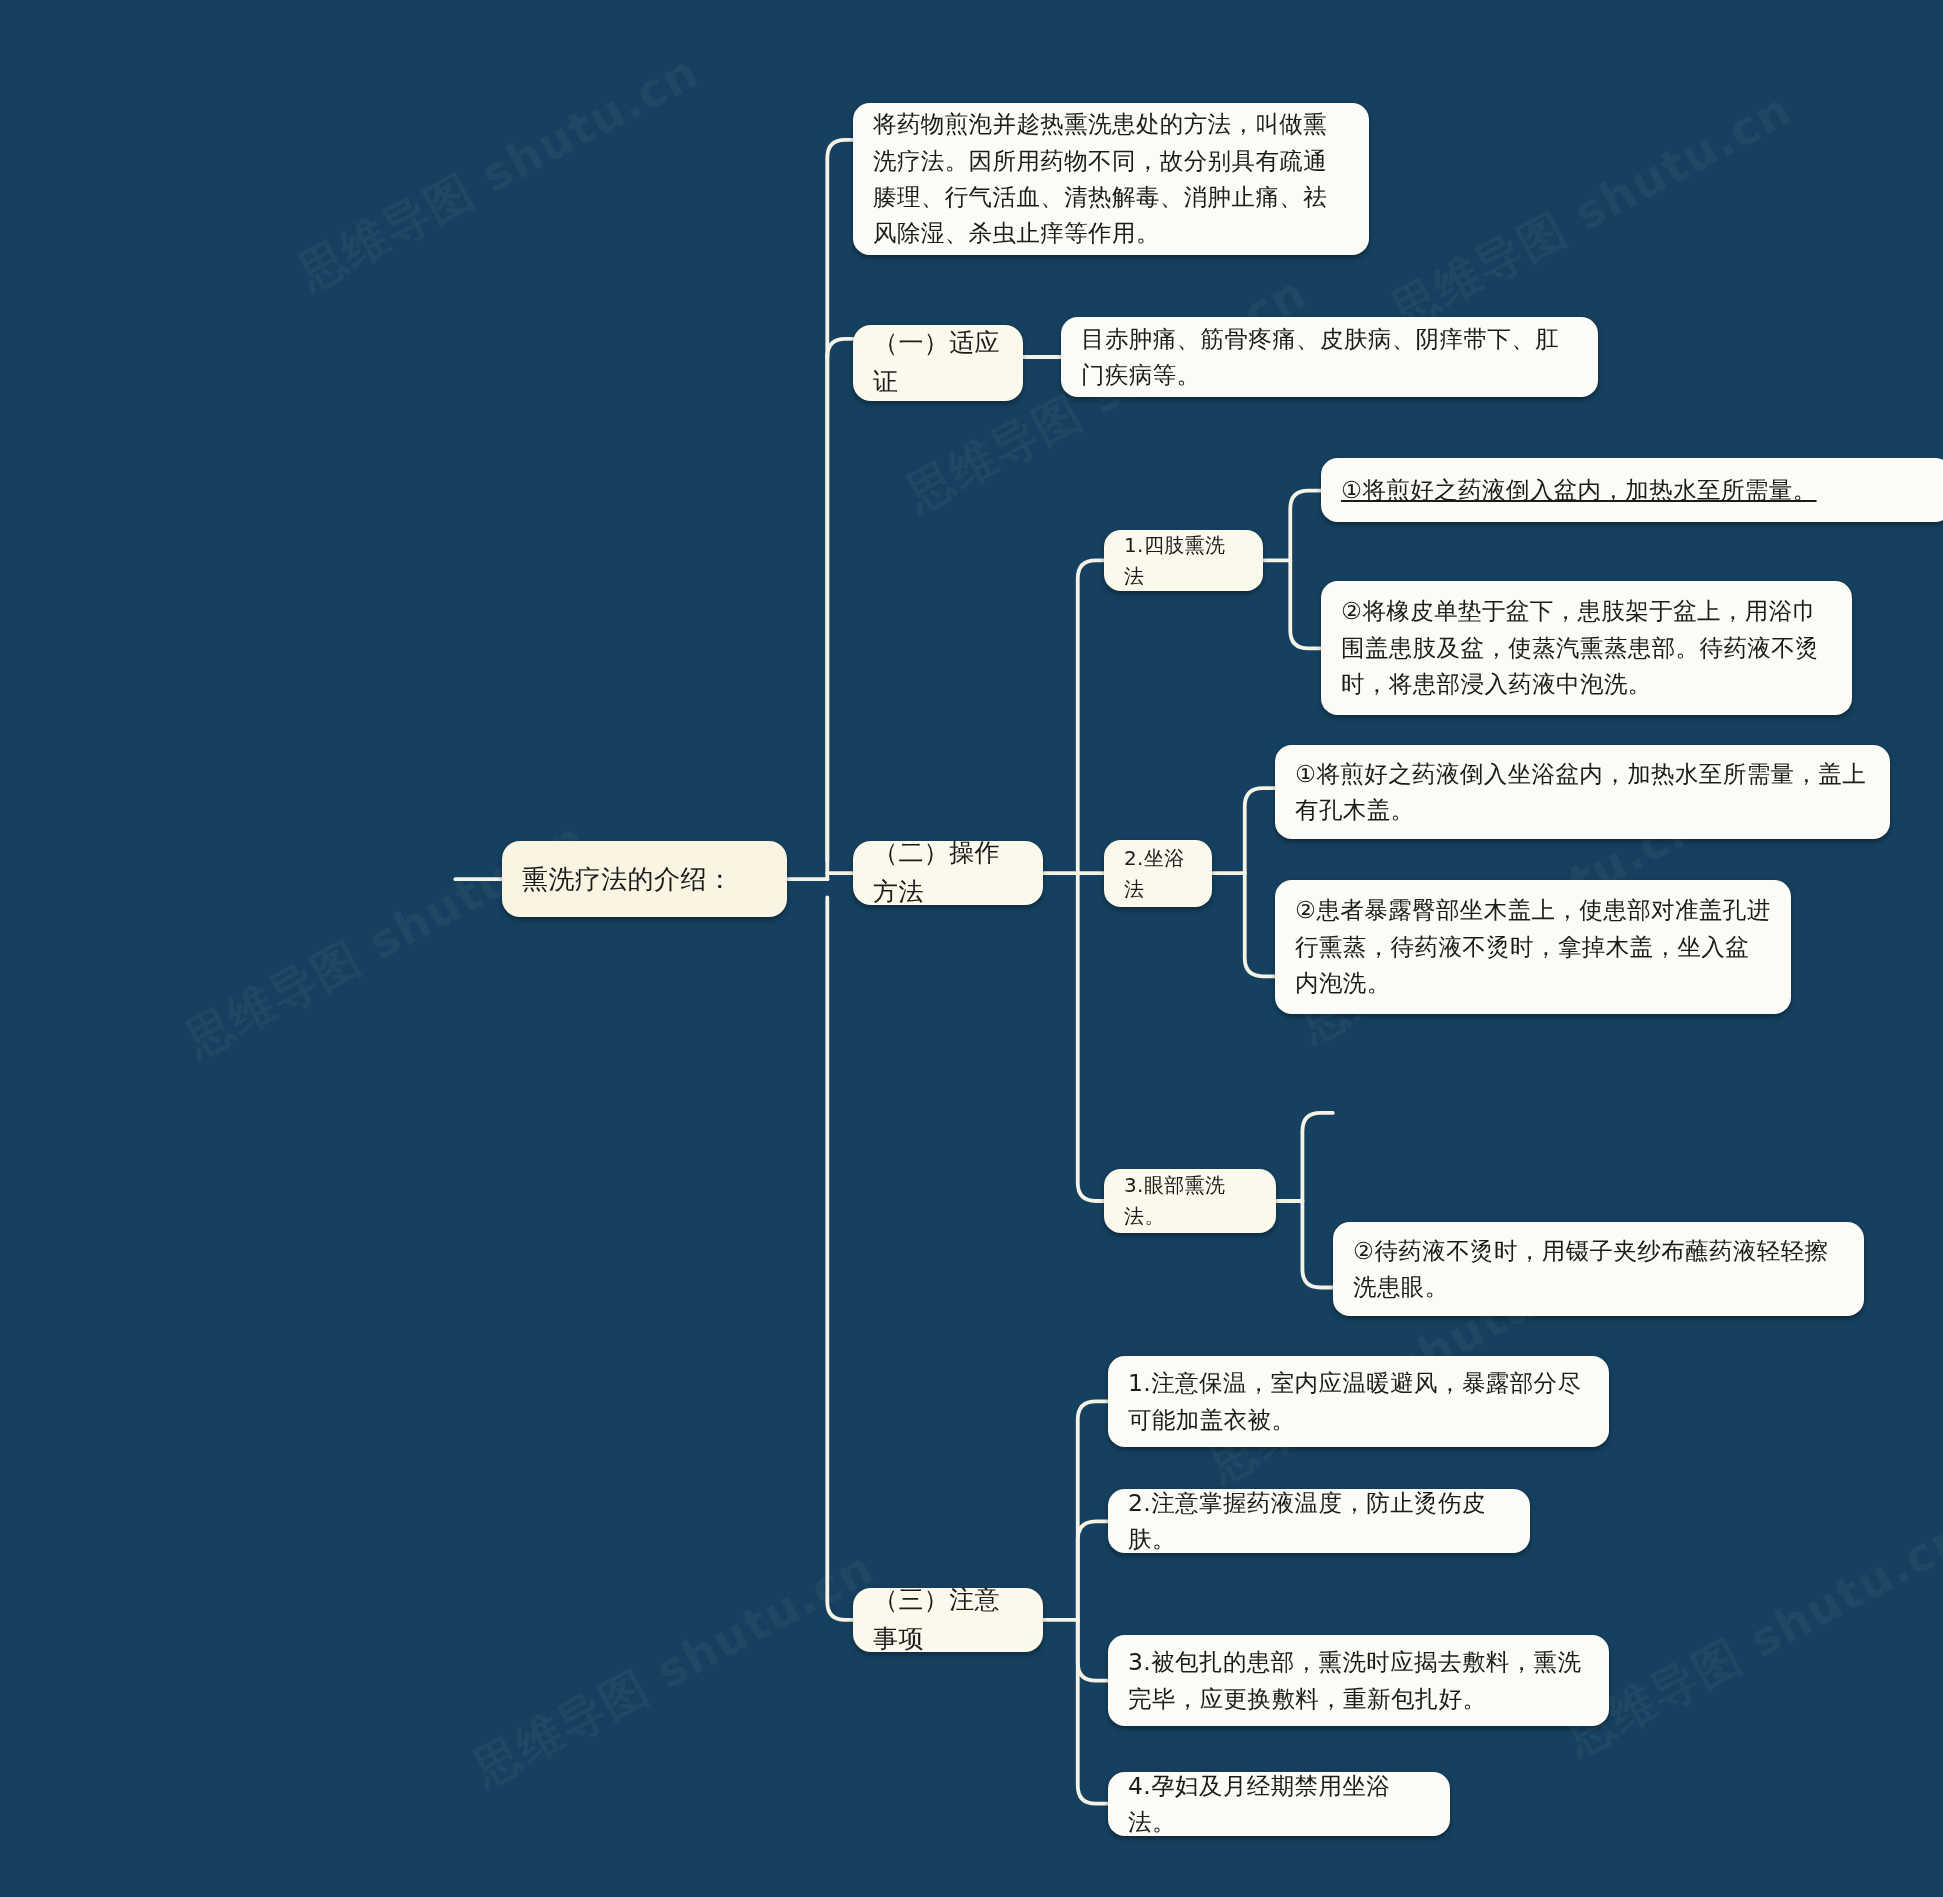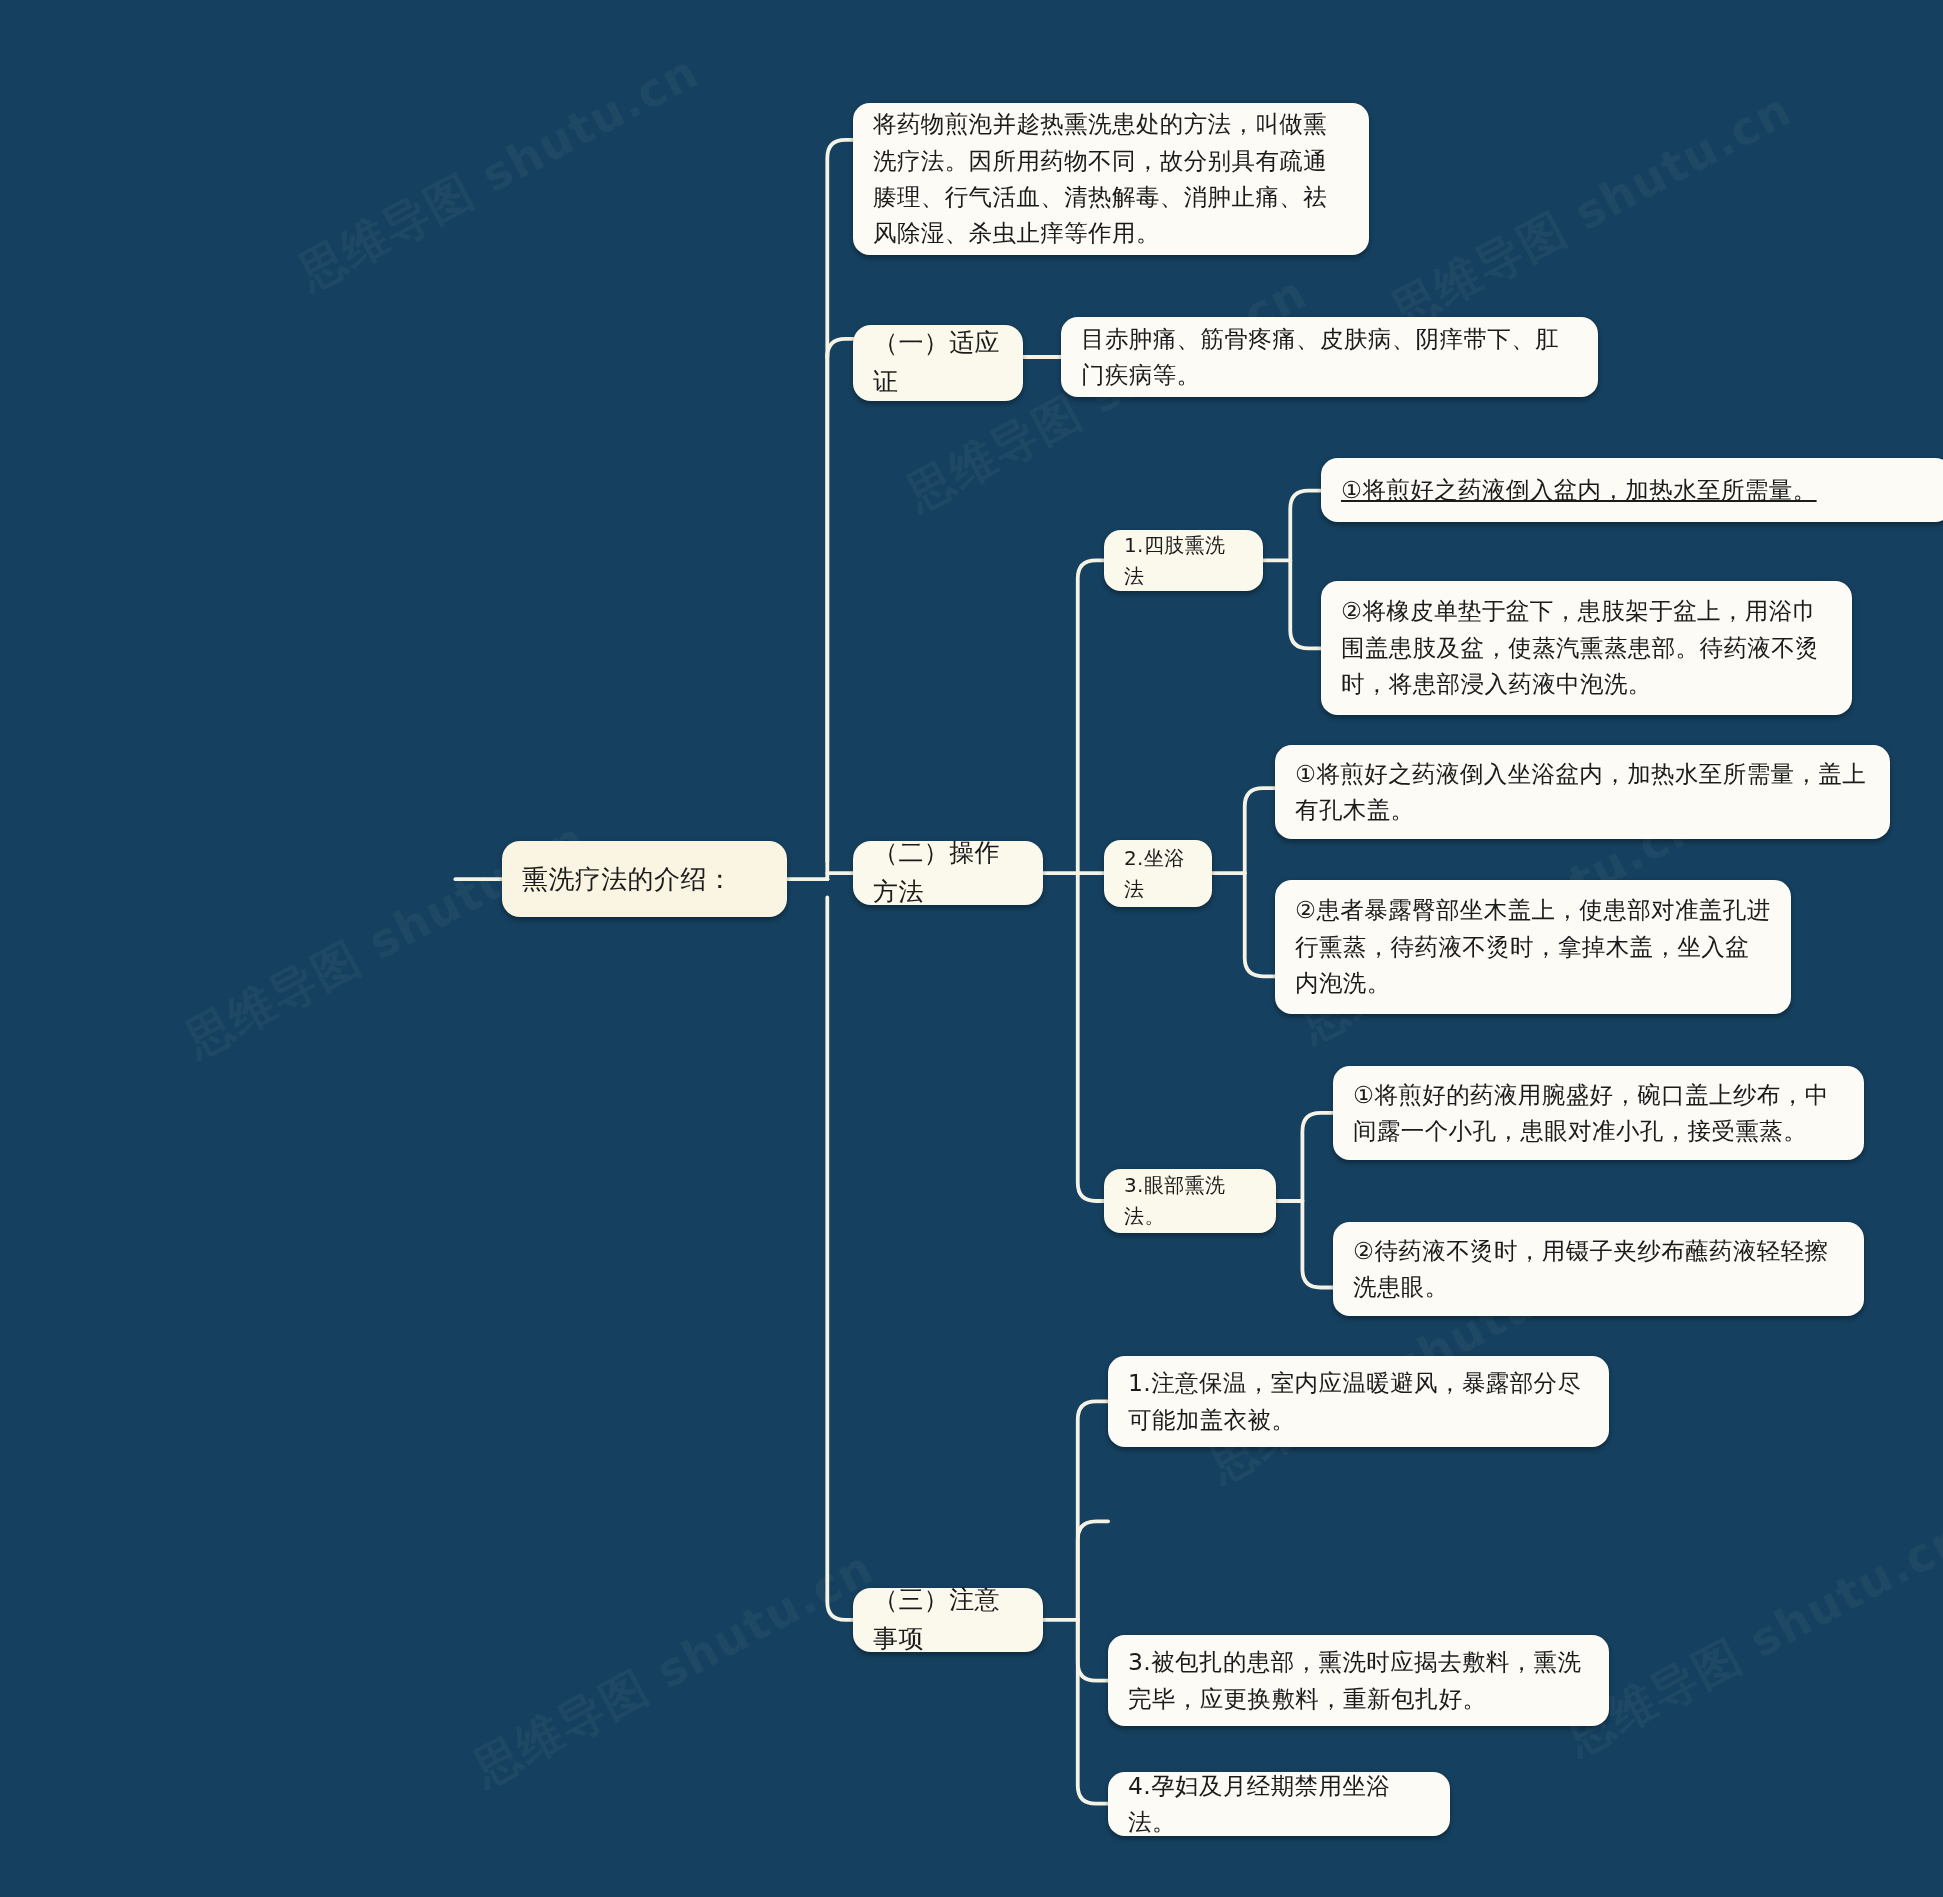--- a/index.html
+++ b/index.html
@@ -185,33 +185,33 @@
   <div class="node leaf" style="left:1275px; top:745px; width:615px; height:94px;">
     <span class="txt">①将煎好之药液倒入坐浴盆内，加热水至所需量，盖上有孔木盖。</span>
   </div>
   <div class="node leaf" style="left:1275px; top:880px; width:516px; height:134px;">
     <span class="txt">②患者暴露臀部坐木盖上，使患部对准盖孔进行熏蒸，待药液不烫时，拿掉木盖，坐入盆内泡洗。</span>
   </div>
 
   <div class="node sub" style="left:1104px; top:1169px; width:172px; height:64px;">
     <span class="txt">3.眼部熏洗法。</span>
   </div>
-  <div class="node leaf" style="left:1333px; top:1066px; width:531px; height:94px;">
-    <span class="txt">①将煎好的药液用腕盛好，碗口盖上纱布，中间露一个小孔，患眼对准小孔，接受熏蒸。</span>
-  </div>
   <div class="node leaf" style="left:1333px; top:1222px; width:531px; height:94px;">
     <span class="txt">②待药液不烫时，用镊子夹纱布蘸药液轻轻擦洗患眼。</span>
   </div>
 
   <div class="node cat" style="left:853px; top:1588px; width:190px; height:64px;">
     <span class="txt">（三）注意事项</span>
   </div>
   <div class="node leaf" style="left:1108px; top:1356px; width:501px; height:91px;">
     <span class="txt">1.注意保温，室内应温暖避风，暴露部分尽可能加盖衣被。</span>
   </div>
+  <div class="node leaf" style="left:1108px; top:1489px; width:422px; height:64px;">
+    <span class="txt">2.注意掌握药液温度，防止烫伤皮肤。</span>
+  </div>
   <div class="node leaf" style="left:1108px; top:1635px; width:501px; height:91px;">
     <span class="txt">3.被包扎的患部，熏洗时应揭去敷料，熏洗完毕，应更换敷料，重新包扎好。</span>
   </div>
   <div class="node leaf" style="left:1108px; top:1772px; width:342px; height:64px;">
     <span class="txt">4.孕妇及月经期禁用坐浴法。</span>
   </div>
 
 </div>
 
 

